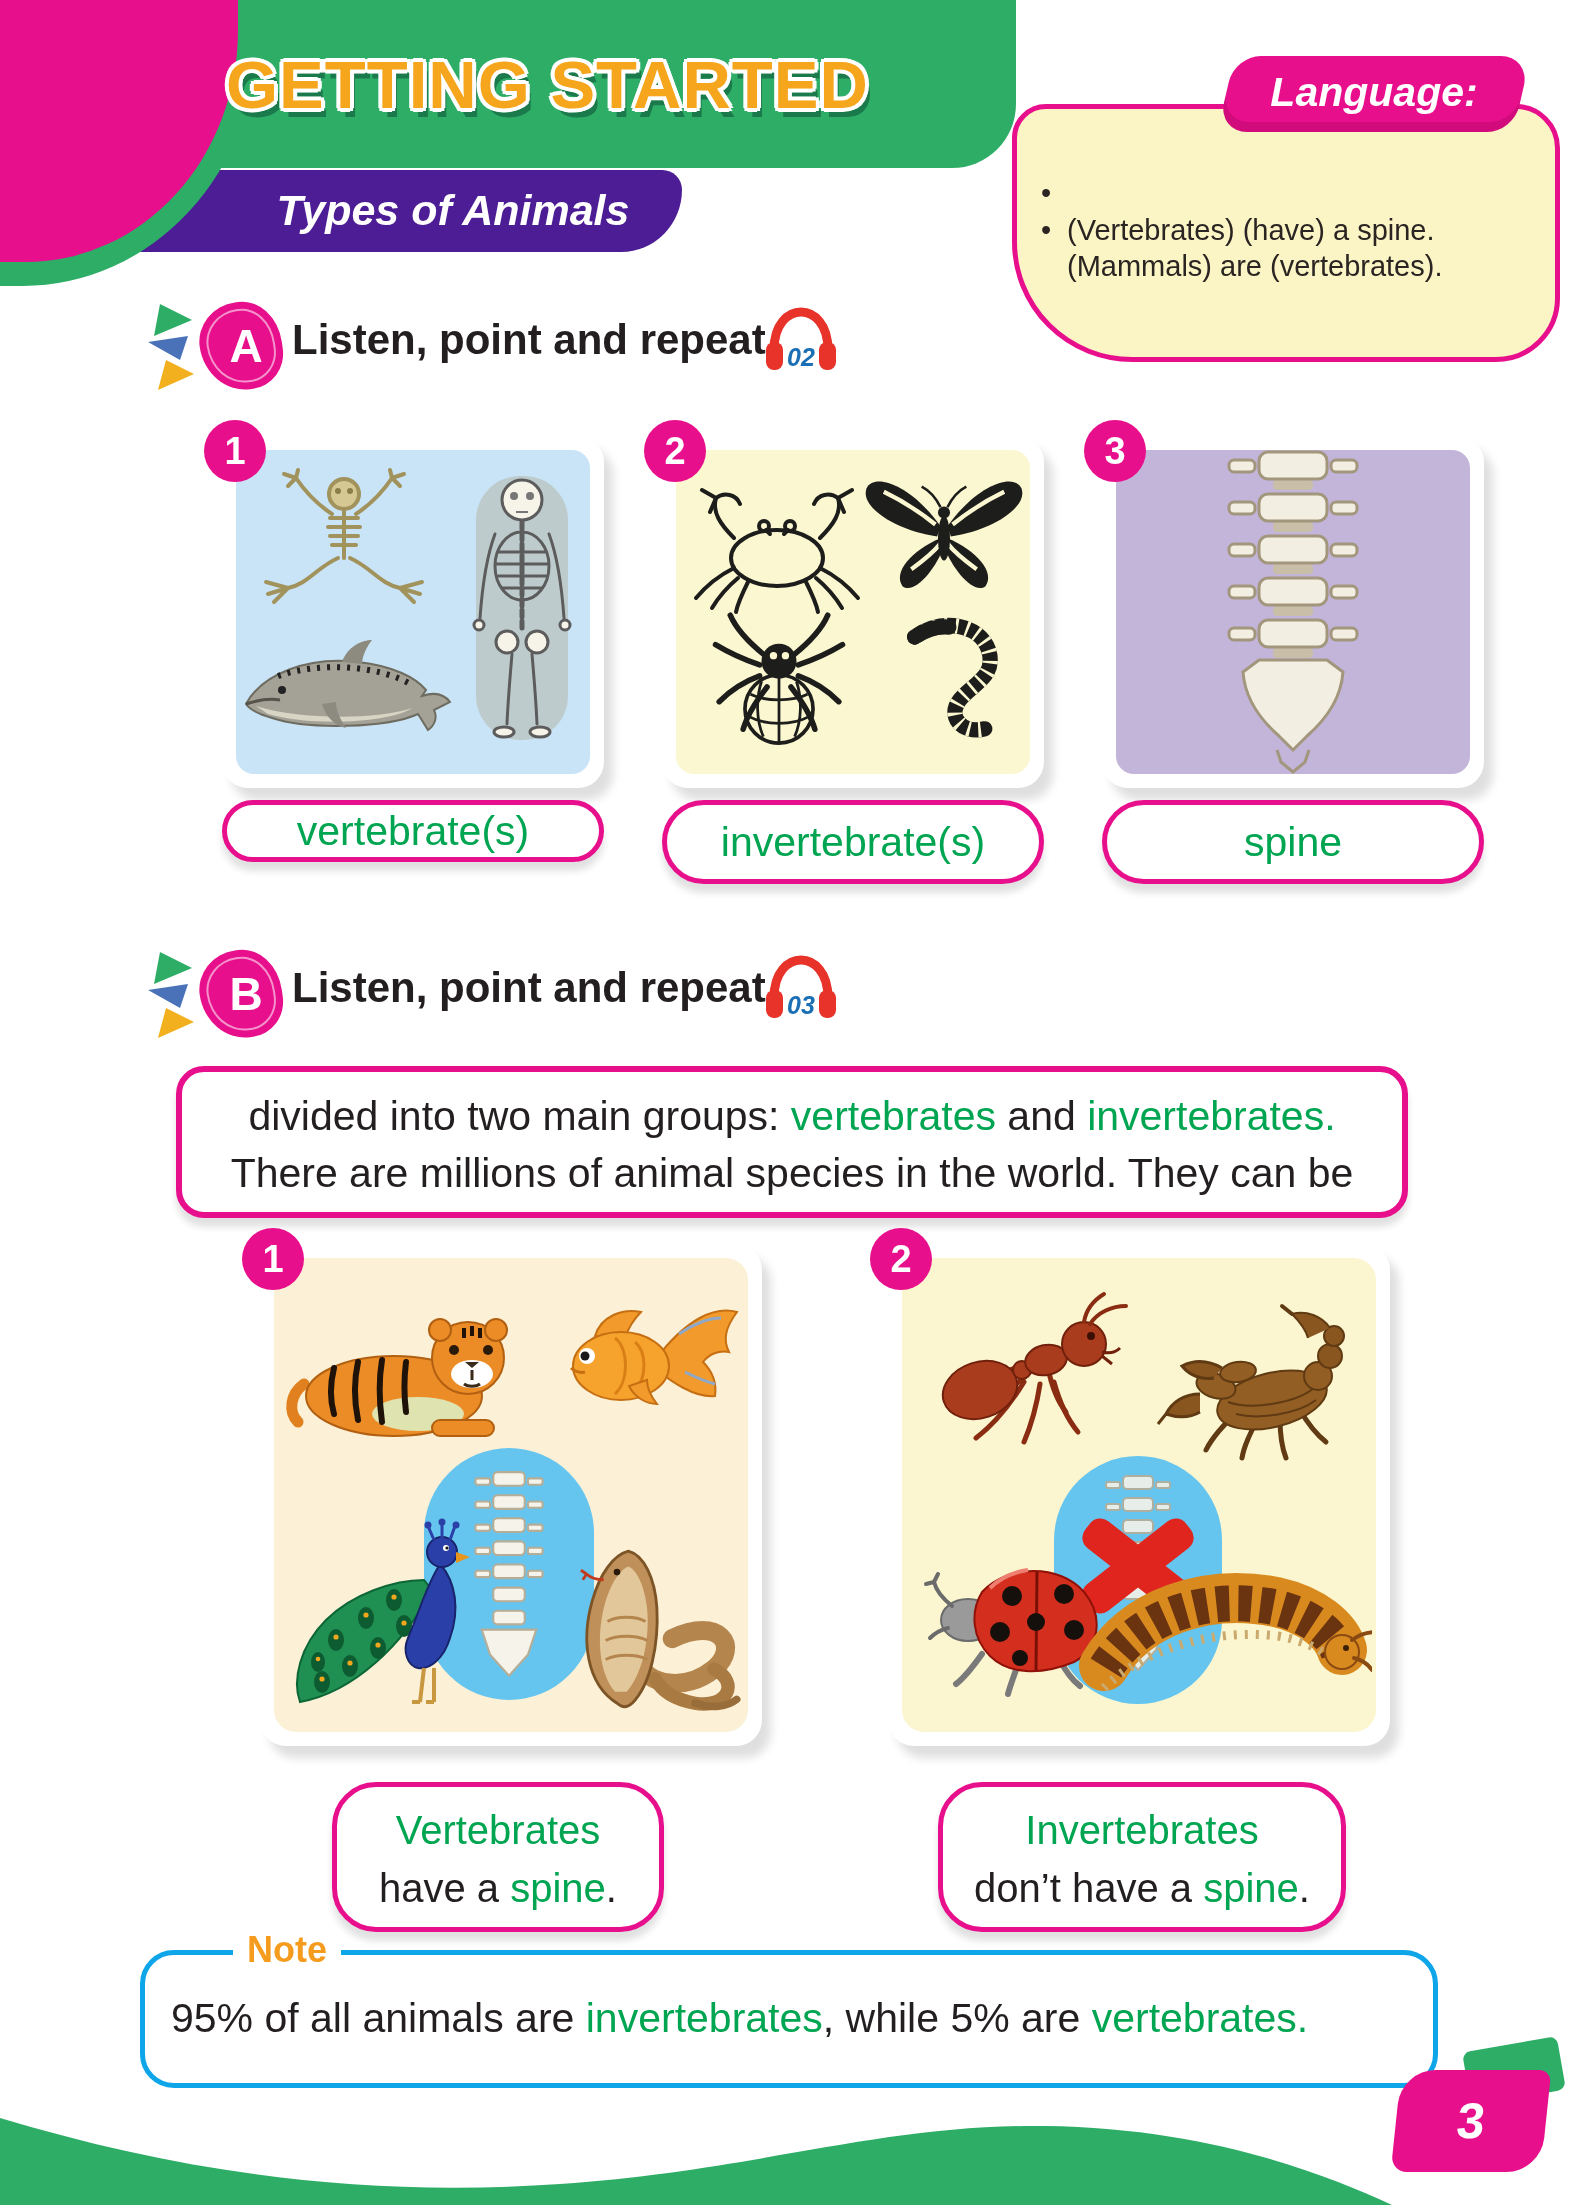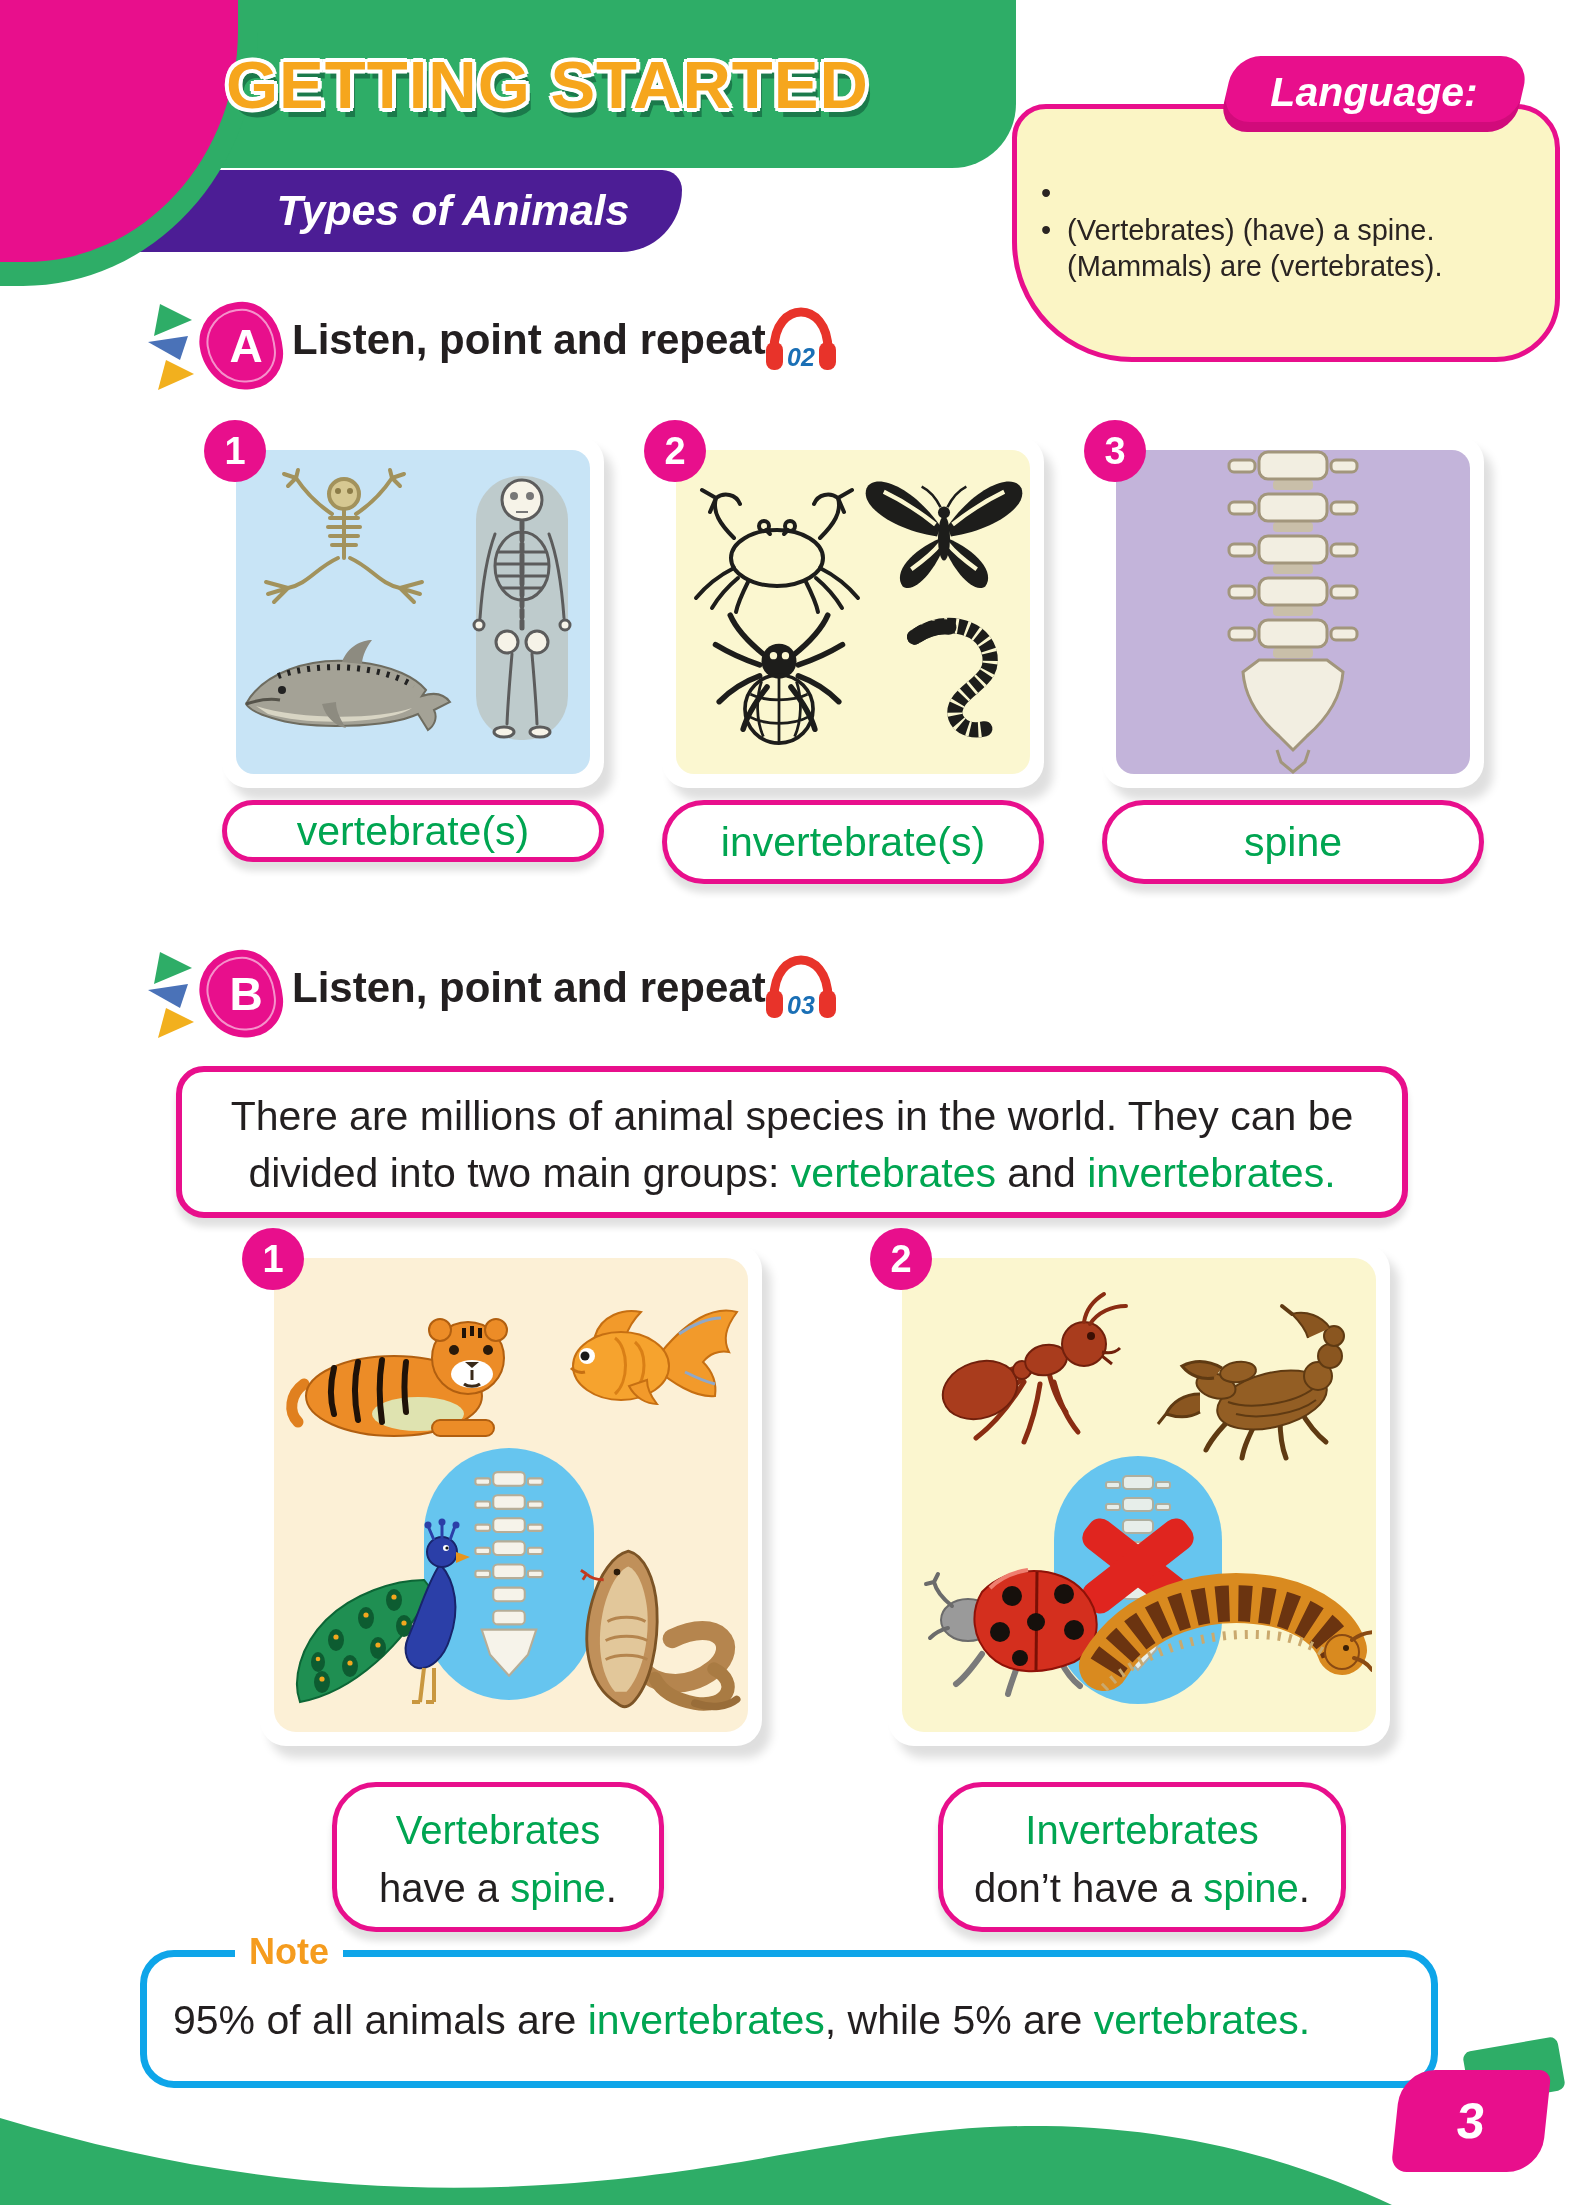--- a/index.html
+++ b/index.html
@@ -53,21 +53,21 @@
   .caption-pill{background:#fff;border:5px solid #e80f8c;border-radius:44px;box-sizing:border-box;
          box-shadow:0 9px 7px rgba(0,0,0,0.12);text-align:center;padding-top:14px;}
   .caption-pill div{font-size:40px;line-height:1.45;}
   .green-kw{color:#00a551;}
 
   
   .intro-box{left:176px;top:1066px;width:1232px;height:152px;background:#fff;border:6px solid #e80f8c;
          border-radius:28px;box-sizing:border-box;text-align:center;padding-top:16px;
          box-shadow:0 9px 7px rgba(0,0,0,0.12);}
   .intro-box div{font-size:41px;line-height:1.38;}
-  .note-box{left:140px;top:1950px;width:1298px;height:138px;border:7px solid #0ea5e9;border-radius:34px;
+  .note-box{left:140px;top:1950px;width:1298px;height:138px;border:5px solid #0ea5e9;border-radius:34px;
          box-sizing:border-box;}
   .note-label{position:absolute;left:88px;top:-26px;background:#fff;padding:0 14px;
          font-size:36px;font-weight:bold;color:#f59c1e;}
   .note-text{padding:40px 16px 0 26px;font-size:41px;}
 
   
   .page-fold{left:1466px;top:2044px;width:96px;height:54px;background:#2ead67;border-radius:8px;
          transform:rotate(-10deg);z-index:8;}
   .page-badge{left:1396px;top:2070px;width:150px;height:102px;background:#e80f8c;z-index:9;
          border-radius:34px 12px 34px 16px;transform:skewX(-6deg);display:flex;
@@ -299,24 +299,24 @@
   </div>
   <div class="abs act-instruction" style="left:292px;top:964px;">Listen, point and repeat.</div>
   <svg class="abs" style="left:762px;top:950px;" width="78" height="74" viewBox="0 0 78 74">
     <path d="M12,48 C12,22 26,10 39,10 C52,10 66,22 66,48" stroke="#e8332a" stroke-width="9" fill="none"></path>
     <rect x="4" y="40" width="17" height="28" rx="8" fill="#e8332a"></rect>
     <rect x="57" y="40" width="17" height="28" rx="8" fill="#e8332a"></rect>
     <text x="39" y="64" text-anchor="middle" font-size="25" font-weight="bold" font-style="italic" fill="#1a6fb5">03</text>
   </svg>
 
   <div class="abs intro-box">
-    <div>There are millions of animal species in the world. They can be</div>
     <div>
       <span>divided into two main groups: </span><span class="green-kw">vertebrates</span><span> and </span><span class="green-kw">invertebrates</span><span class="green-kw">.</span>
     </div>
+    <div>There are millions of animal species in the world. They can be</div>
   </div>
 
   <div class="abs card" style="left:260px;top:1244px;width:502px;height:502px;">
     <div class="num-badge">1</div>
     <div class="card-inner" style="background:#fcf0d6;border-radius:22px;">
       <svg width="470" height="470" viewBox="0 0 470 470">
         <rect x="150" y="190" width="170" height="252" rx="85" fill="#66c5ef"></rect>
         <g transform="translate(172,212) scale(1.05)" fill="#f6f3ea" stroke="#b6ad97" stroke-width="2">
           <g>
             <rect x="28" y="8" width="14" height="6" rx="2"></rect>

